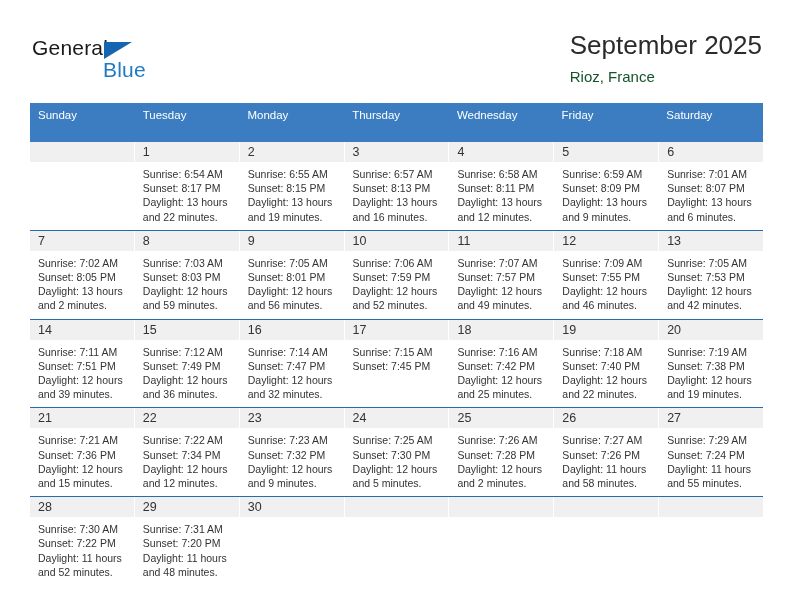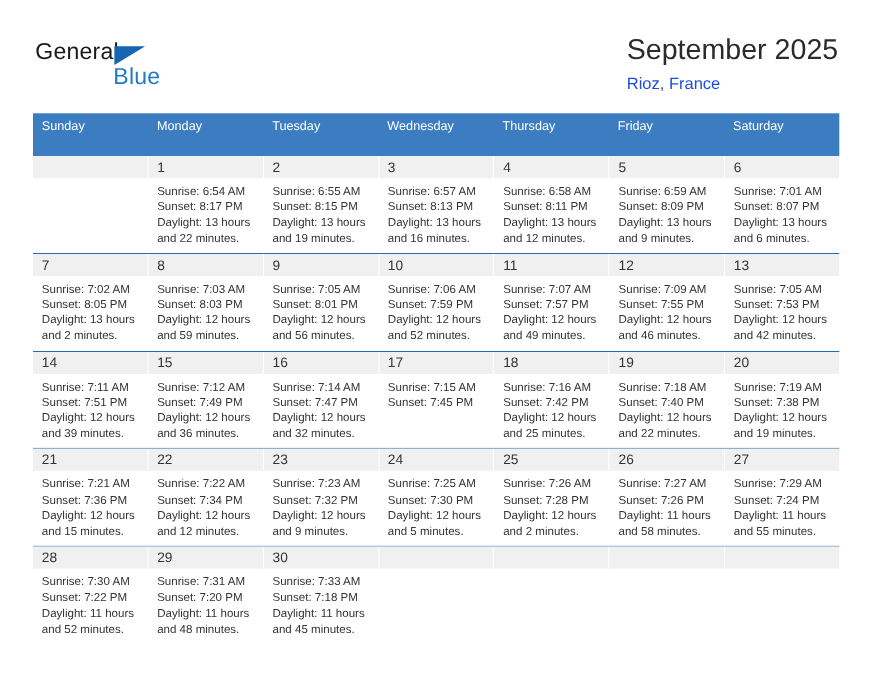--- a/index.html
+++ b/index.html
@@ -74,21 +74,21 @@
   }
   .cal-title {
     font-size: 26px;
     color: #2b2b2b;
     font-weight: normal;
     line-height: 34px;
     white-space: nowrap;
   }
   .cal-location {
     font-size: 15px;
-    color: #1d4ed8;
+    color: #14532d;
     line-height: 22px;
     margin-top: 4px;
     white-space: nowrap;
   }
 
   
   .calendar {
     position: absolute;
     left: 30px;
     top: 103px;
@@ -171,24 +171,24 @@
     <div class="title-block">
       <div class="cal-title">September 2025</div>
       <div class="cal-location">Rioz, France</div>
     </div>
 
   </div>
 
   <div class="calendar">
     <div class="dow-row" id="dow-row">
         <div class="dow">Sunday</div>
+        <div class="dow">Tuesday</div>
         <div class="dow">Monday</div>
-        <div class="dow">Tuesday</div>
+        <div class="dow">Thursday</div>
         <div class="dow">Wednesday</div>
-        <div class="dow">Thursday</div>
         <div class="dow">Friday</div>
         <div class="dow">Saturday</div>
       </div>
     <div id="weeks-container">
         <div class="week">
           <div class="day empty">
             <span class="daynum"></span>
           </div>
           <div class="day">
             <span class="daynum">1</span>
@@ -424,25 +424,20 @@
           <div class="day">
             <span class="daynum">29</span>
             <div class="info">
               <div>Sunrise: 7:31 AM</div>
               <div>Sunset: 7:20 PM</div>
               <div class="dl">Daylight: 11 hours and 48 minutes.</div>
             </div>
           </div>
           <div class="day">
             <span class="daynum">30</span>
-            <div class="info">
-              <div>Sunrise: 7:33 AM</div>
-              <div>Sunset: 7:18 PM</div>
-              <div class="dl">Daylight: 11 hours and 45 minutes.</div>
-            </div>
           </div>
           <div class="day empty">
             <span class="daynum"></span>
           </div>
           <div class="day empty">
             <span class="daynum"></span>
           </div>
           <div class="day empty">
             <span class="daynum"></span>
           </div>

